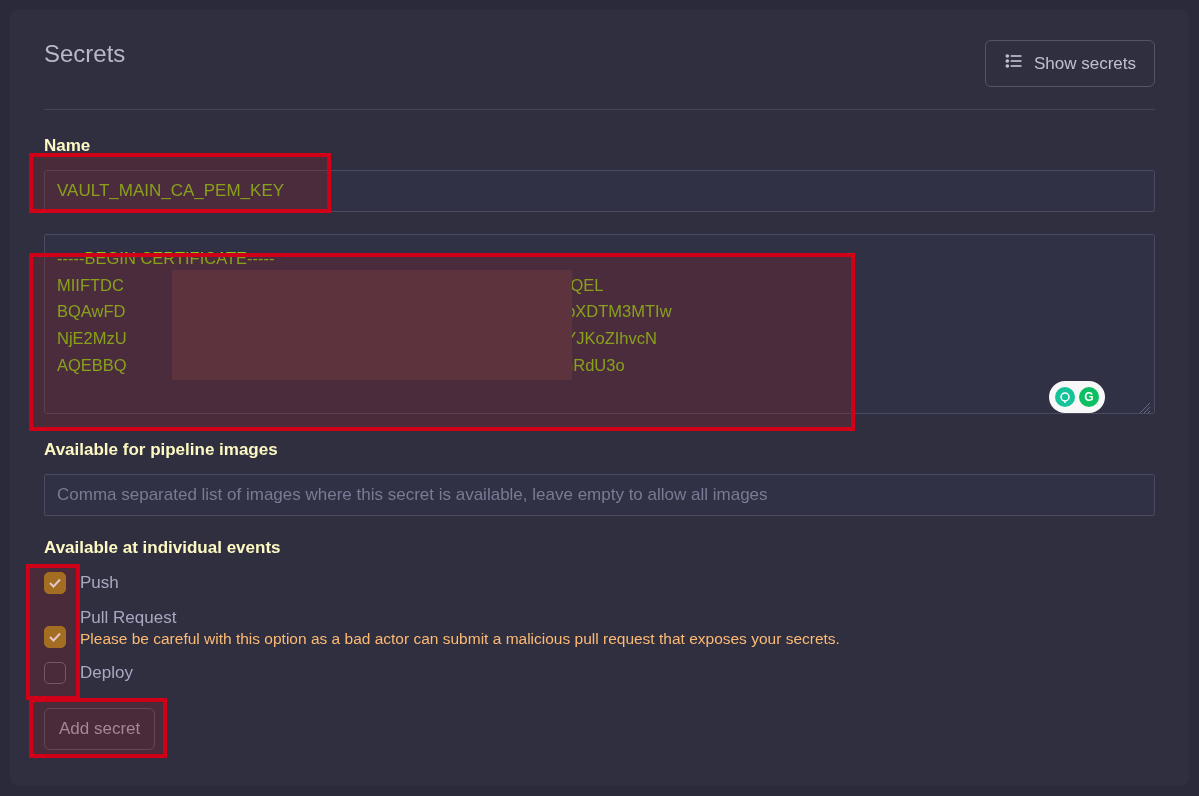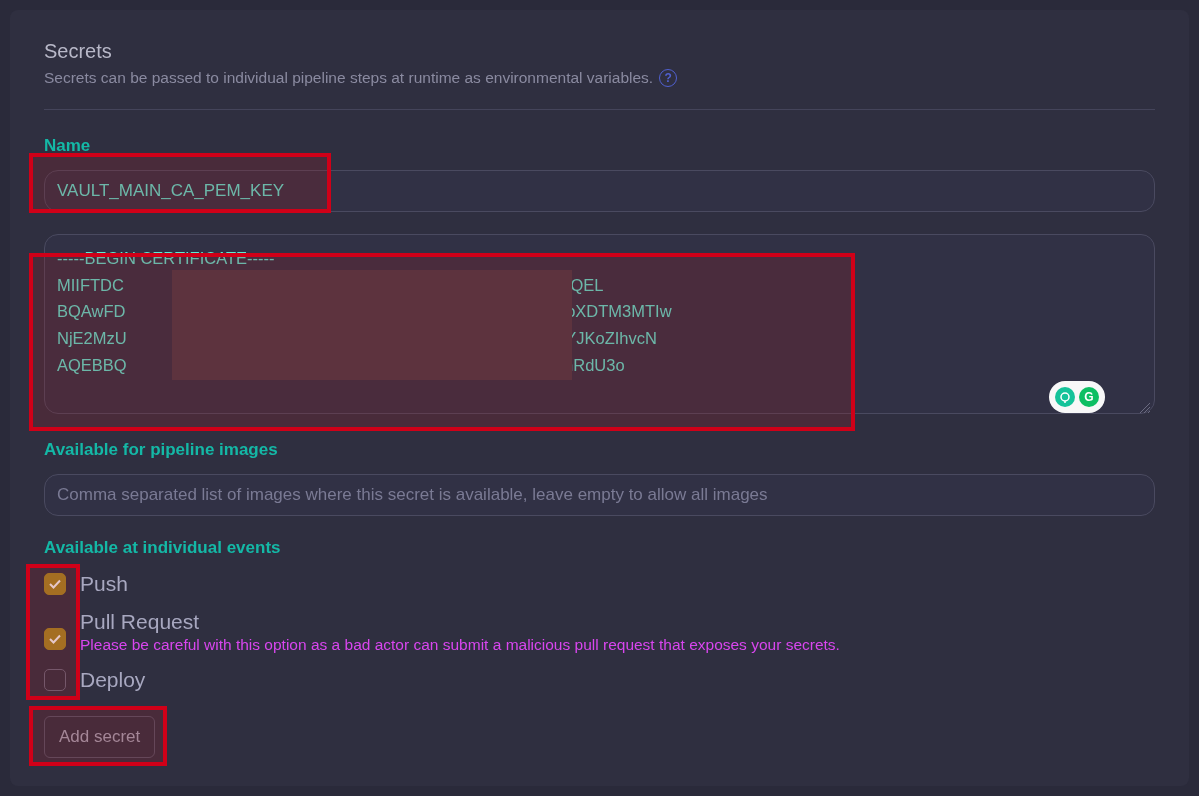--- a/index.html
+++ b/index.html
@@ -20,21 +20,21 @@
     height: 776px;
     position: relative;
   }
   .header-row {
     display: flex;
     justify-content: space-between;
     align-items: flex-start;
   }
   .title {
     color: #b8b8c8;
-    font-size: 20px;
+    font-size: 24px;
     font-weight: 500;
     margin-bottom: 6px;
   }
   .subtitle {
     color: #8a8aa0;
     font-size: 15.5px;
     display: flex;
     align-items: center;
     gap: 4px;
   }
@@ -63,32 +63,32 @@
     gap: 10px;
     cursor: pointer;
   }
   .list-icon svg { width: 20px; height: 20px; }
   .divider {
     border: none;
     border-top: 1px solid #44445a;
     margin: 22px 0 26px 0;
   }
   .field-label {
-    color: #14b8a6;
+    color: #fef9c3;
     font-size: 17px;
     font-weight: 600;
     margin-bottom: 14px;
   }
   .text-input, .textarea-input {
     width: 100%;
     background: #313145;
     border: 1px solid #4a4a60;
-    border-radius: 14px;
+    border-radius: 2px;
     padding: 10px 12px;
-    color: #5eead4;
+    color: #84cc16;
     font-size: 17px;
     font-family: inherit;
     outline: none;
   }
   .textarea-input {
     height: 180px;
     resize: none;
     line-height: 1.62;
     font-size: 16.5px;
     position: relative;
@@ -119,22 +119,22 @@
     align-items: center;
     justify-content: center;
     cursor: pointer;
     flex-shrink: 0;
   }
   .checkbox.checked {
     background: #a88820;
     border-color: #a88820;
   }
   .checkbox.checked svg { width: 14px; height: 14px; }
-  .checkbox-label { color: #a8a8c0; font-size: 21px; }
-  .checkbox-sublabel { color: #d946ef; font-size: 15.5px; margin-top: 2px; }
+  .checkbox-label { color: #a8a8c0; font-size: 17px; }
+  .checkbox-sublabel { color: #fdba74; font-size: 15.5px; margin-top: 2px; }
   .add-secret-btn {
     border: 1px solid #55556a;
     background: transparent;
     color: #a8a8bc;
     padding: 10px 14px;
     border-radius: 6px;
     font-size: 17px;
     cursor: pointer;
     margin-top: 10px;
   }
@@ -178,25 +178,34 @@
   }
 </style>
 </head>
 <body>
 
 <div class="panel">
 
   <div class="header-row">
     <div>
       <div class="title">Secrets</div>
-      <div class="subtitle">
-        <span>Secrets can be passed to individual pipeline steps at runtime as environmental variables.</span>
-        <span class="help-icon">?</span>
-      </div>
-    </div>
+    </div>
+    <button class="show-secrets-btn">
+      <span class="list-icon">
+        <svg viewBox="0 0 24 24" fill="none" stroke="#c0c0d0" stroke-width="2">
+          <line x1="8" y1="6" x2="21" y2="6"></line>
+            <line x1="8" y1="12" x2="21" y2="12"></line>
+            <line x1="8" y1="18" x2="21" y2="18"></line>
+          <circle cx="4" cy="6" r="1.2" fill="#c0c0d0"></circle>
+            <circle cx="4" cy="12" r="1.2" fill="#c0c0d0"></circle>
+            <circle cx="4" cy="18" r="1.2" fill="#c0c0d0"></circle>
+        </svg>
+      </span>
+      <span>Show secrets</span>
+    </button>
   </div>
 
   <hr class="divider">
 
   <div class="field-group">
     <div class="field-label">Name</div>
     <input class="text-input" type="text" value="VAULT_MAIN_CA_PEM_KEY" style="">
     <div class="highlight-box" style="left:-15px; top:17px; width:302px; height:60px;"></div>
   </div>
 
@@ -235,21 +244,21 @@
     <div class="checkbox-row">
       <div class="checkbox checked">
         <svg viewBox="0 0 14 14">
             <path d="M2 7 L5.5 10.5 L12 3.5" stroke="#fff" stroke-width="2" fill="none"></path>
           </svg>
       </div>
       <div class="checkbox-label">Push</div>
     </div>
 
 
-    <div class="checkbox-row" style="align-items:center;margin-top:8px;">
+    <div class="checkbox-row" style="align-items:flex-end;margin-top:8px;">
       <div class="checkbox checked" style="margin-top:14px;">
         <svg viewBox="0 0 14 14">
             <path d="M2 7 L5.5 10.5 L12 3.5" stroke="#fff" stroke-width="2" fill="none"></path>
           </svg>
       </div>
       <div>
         <div class="checkbox-label">Pull Request</div>
         <div class="checkbox-sublabel">Please be careful with this option as a bad actor can submit a malicious pull request that exposes your secrets.</div>
       </div>
     </div>

